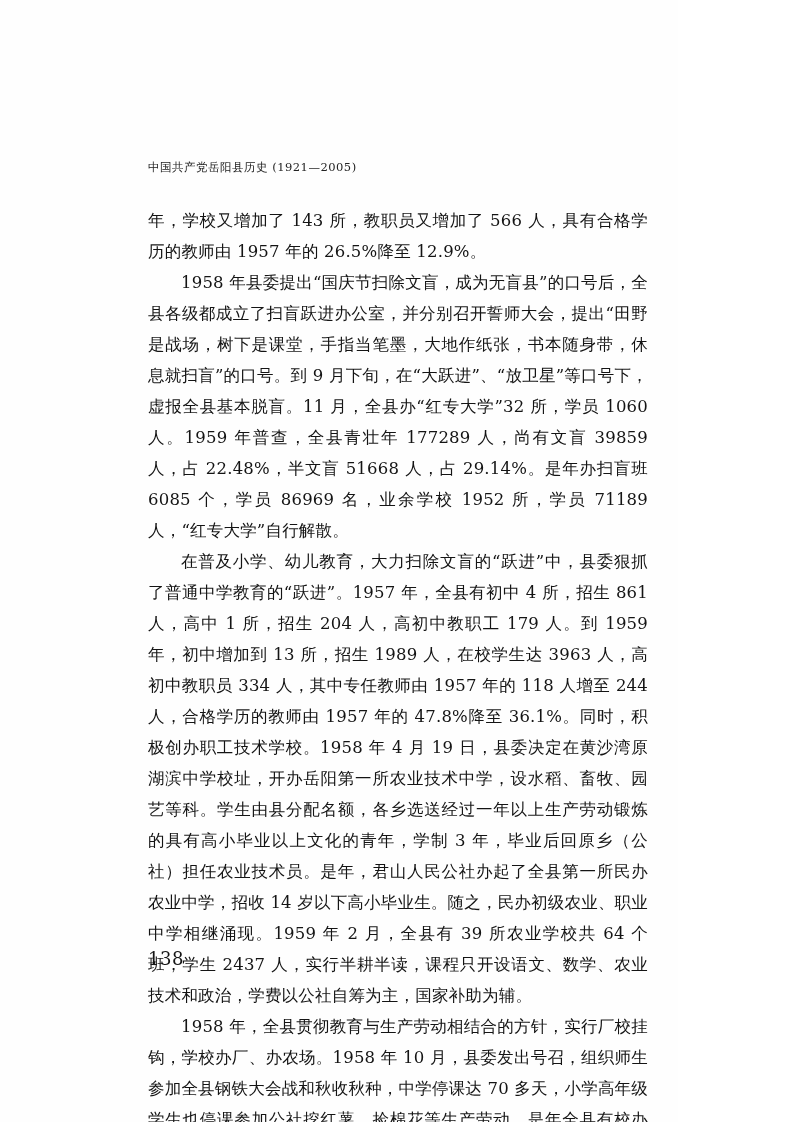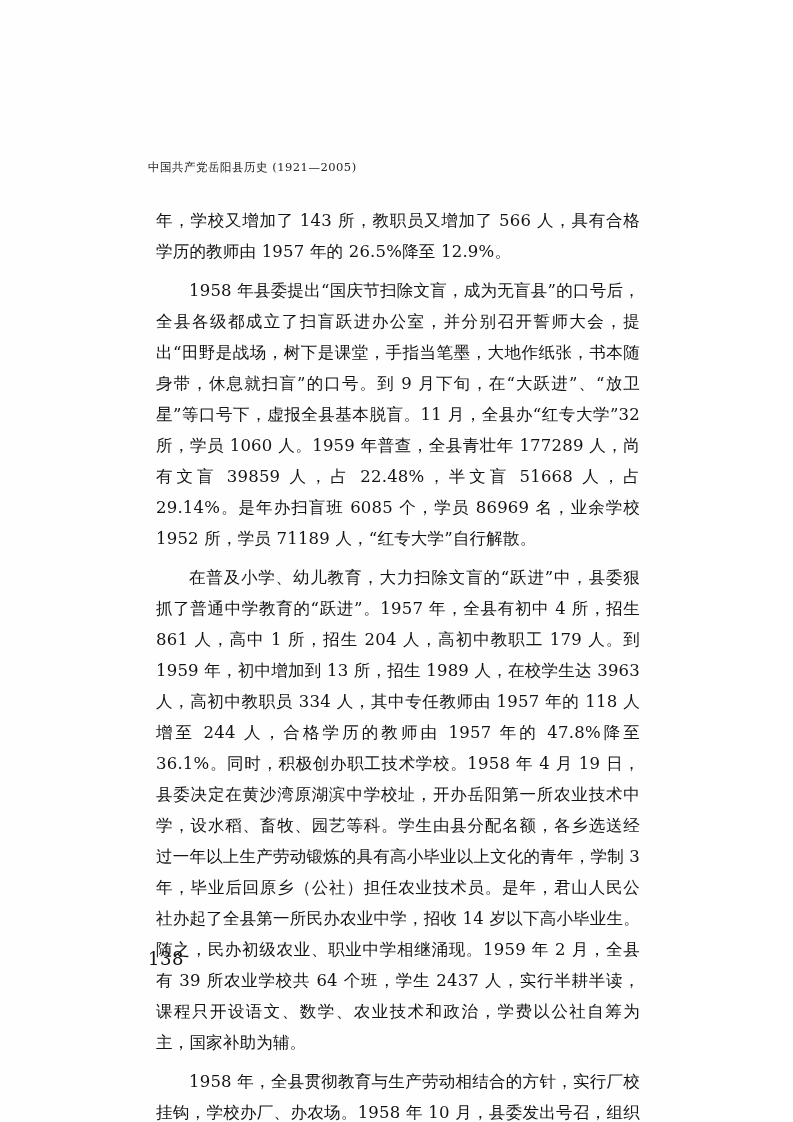--- a/index.html
+++ b/index.html
@@ -31,21 +31,21 @@
     width: 500px;
   }
   .running-head {
     font-size: 11.5px;
     letter-spacing: 0.5px;
     color: #222;
     margin-bottom: 30px;
     white-space: nowrap;
   }
   .body-text p {
-    margin: 8px;
+    margin: 0;
     font-size: 16.5px;
     line-height: 31px;
     text-align: justify;
     text-justify: inter-ideograph;
     letter-spacing: 0.2px;
     color: #141414;
   }
   .body-text p.indent {
     text-indent: 2em;
   }

